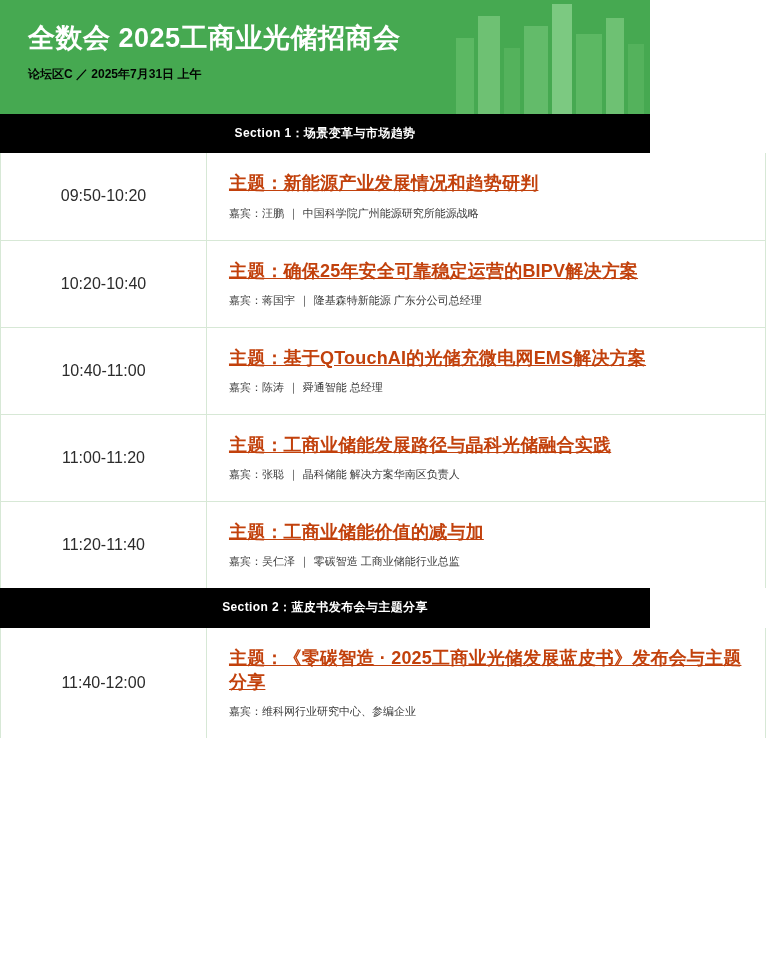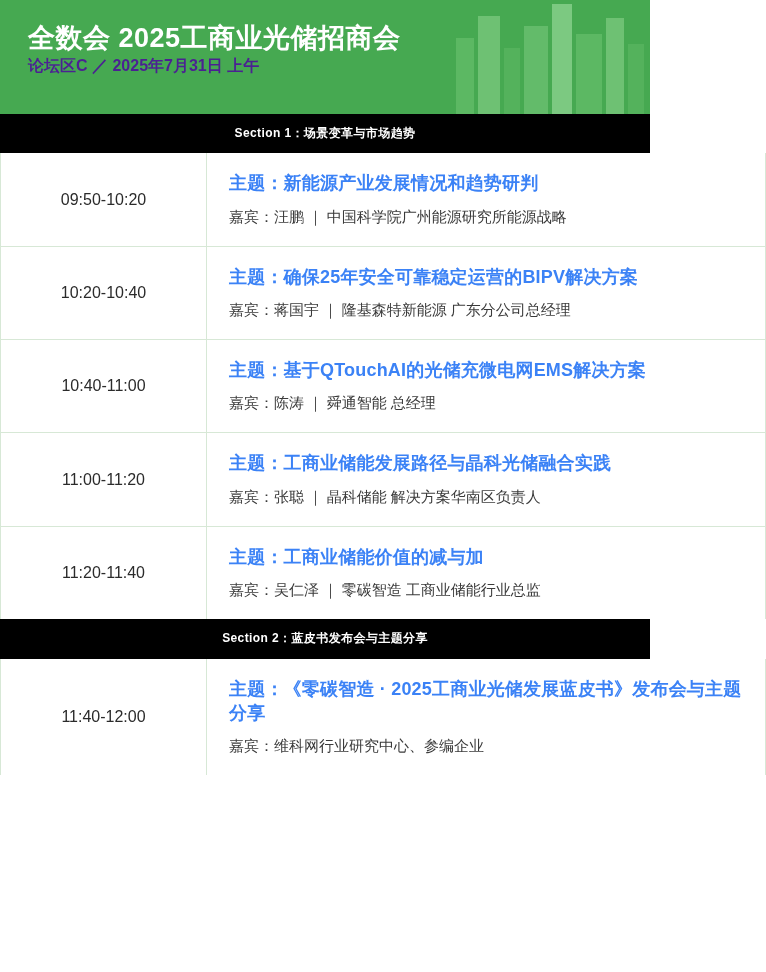--- a/index.html
+++ b/index.html
@@ -35,23 +35,24 @@
   }
   .header-title {
     color: #ffffff;
     font-size: 27px;
     font-weight: bold;
     letter-spacing: 0.5px;
     line-height: 1.25;
     white-space: nowrap;
   }
   .header-sub {
-    color: #4c1d95;
-    font-size: 16px;
-    font-weight: bold;
+    color: #000000;
+    font-size: 12px;
+    font-weight: bold;
+    margin-top: 10px;
     white-space: nowrap;
     opacity: 0.97;
   }
   .skyline {
     position: absolute;
     right: 0;
     top: 0;
     height: 114px;
     width: 200px;
     z-index: 1;
@@ -90,26 +91,27 @@
     flex: 1;
     box-sizing: border-box;
     padding: 18px 20px 18px 22px;
     display: flex;
     flex-direction: column;
     justify-content: center;
   }
   .topic {
     font-size: 18px;
     font-weight: bold;
-    color: #3b82f6;
+    color: #c2410c;
     line-height: 1.34;
     letter-spacing: 0.2px;
+    text-decoration: underline;
   }
   .guest {
-    font-size: 15px;
+    font-size: 11px;
     color: #3a3a3a;
     line-height: 1.55;
     margin-top: 9px;
   }
   .guest .sep {
     display: inline-block;
     padding: 0 4px;
   }
   .guest-cont {
     font-size: 15px;

